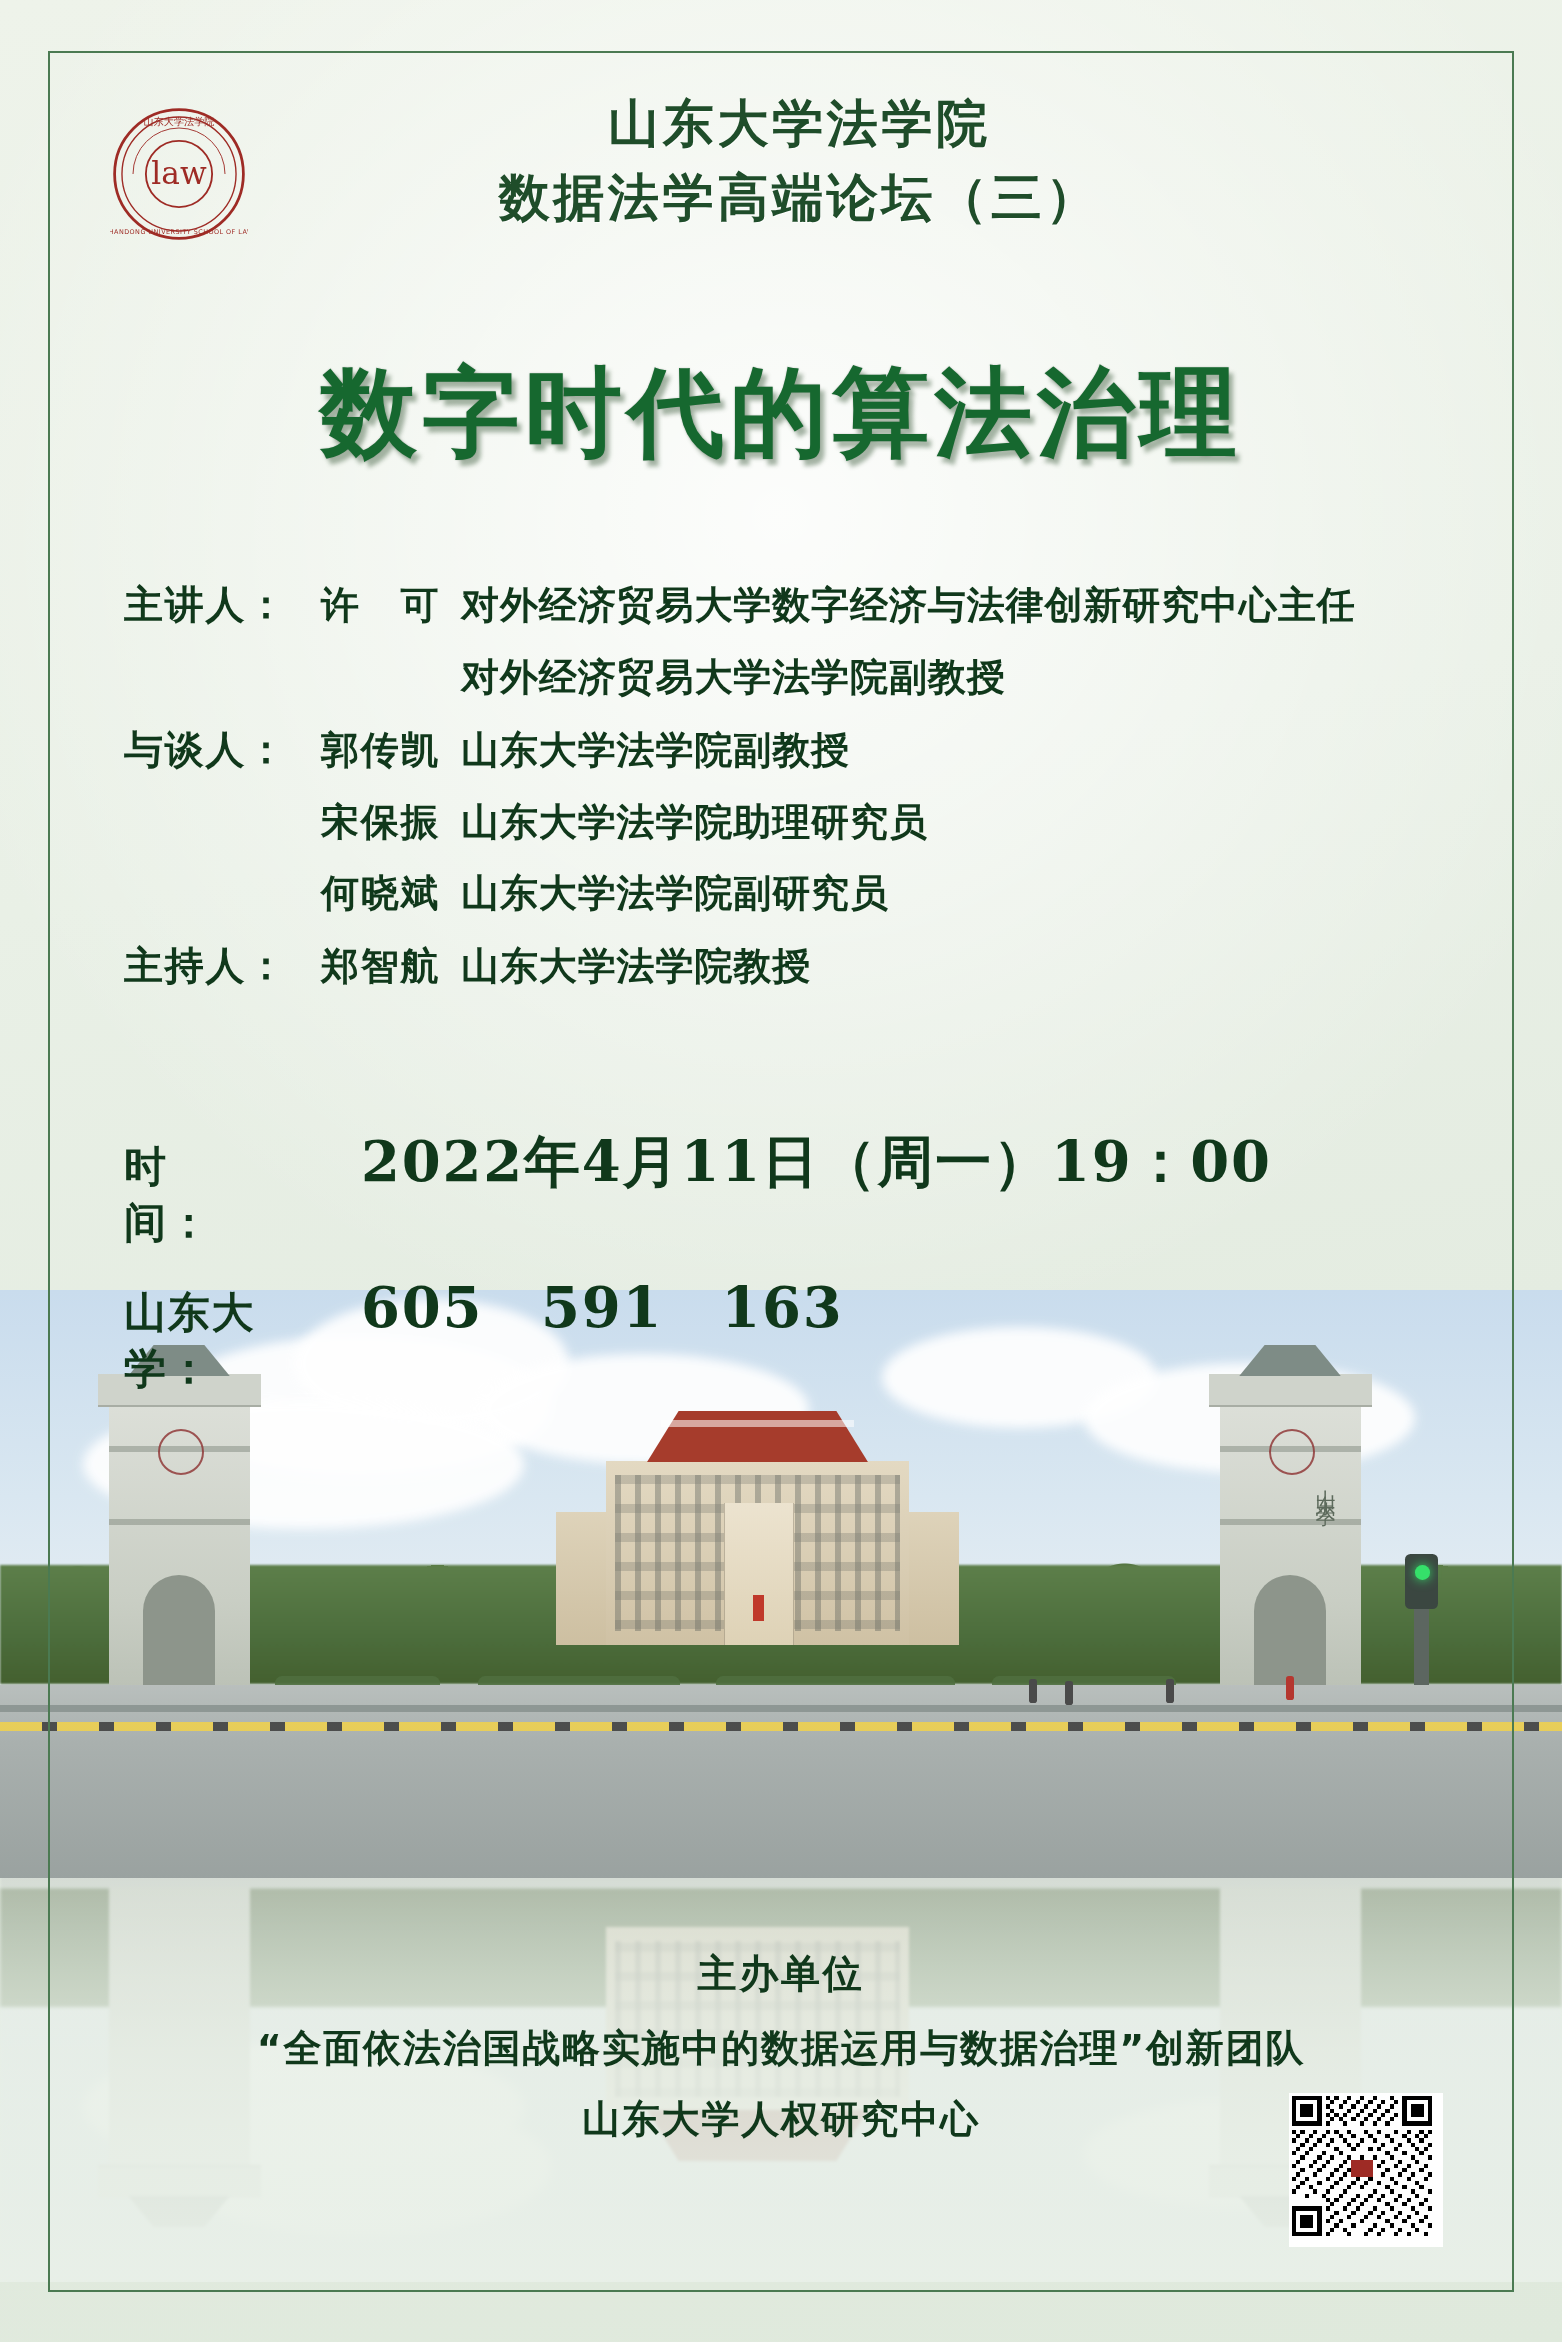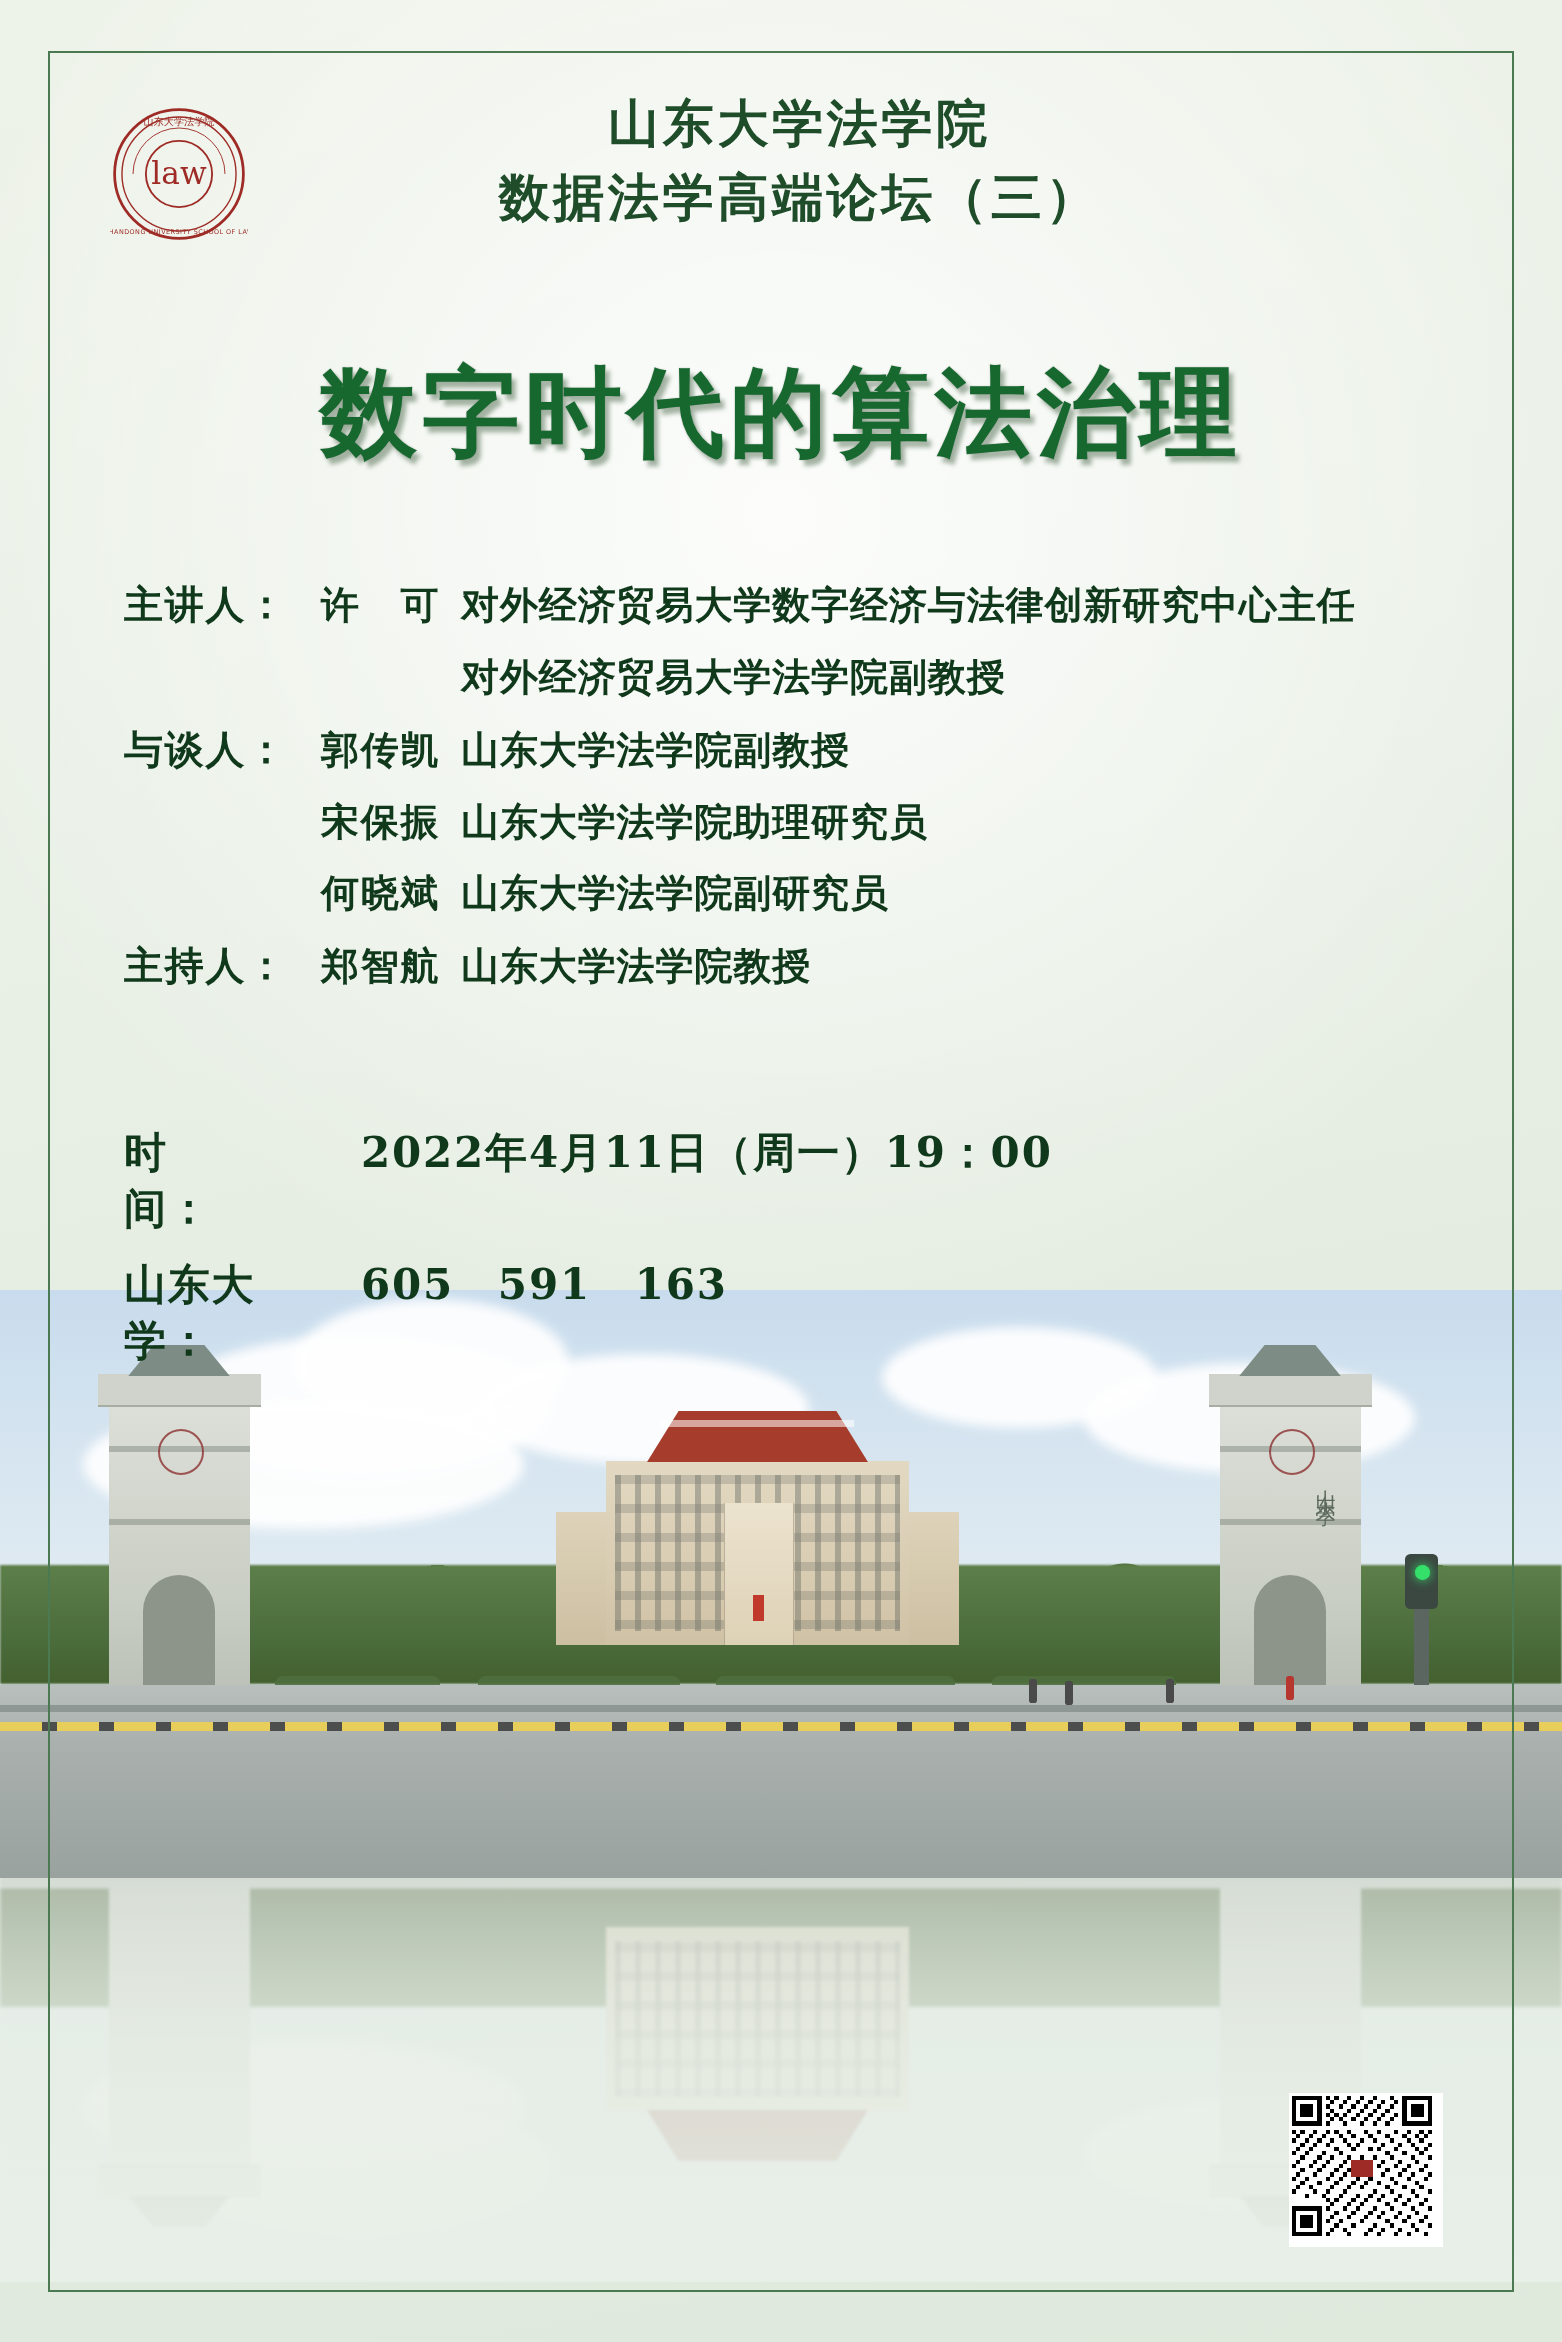--- a/index.html
+++ b/index.html
@@ -143,21 +143,21 @@
   .m-label {
     width: 211px;
     flex: 0 0 211px;
     font-weight: bold;
     font-size: 42px;
     letter-spacing: 1.8px;
     color: #10381b;
   }
   .m-value {
     font-weight: bold;
-    font-size: 42px;
+    font-size: 56px;
     letter-spacing: 1.8px;
     color: #10381b;
   }
 
   
   .photo-wrap {
     position: absolute;
     left: 0;
     top: 1290px;
     width: 1562px;
@@ -552,20 +552,25 @@
     <div class="m-row">
       <div class="m-label">时　　间：</div>
       <div class="m-value">2022年4月11日（周一）19：00</div>
     </div>
     <div class="m-row">
       <div class="m-label">山东大学：</div>
       <div class="m-value">605　591　163</div>
     </div>
   </div>
 
+  <div class="footer">
+    <div class="f-title">主办单位</div>
+    <div class="f-line">“全面依法治国战略实施中的数据运用与数据治理”创新团队</div>
+    <div class="f-line">山东大学人权研究中心</div>
+  </div>
 
   <div class="qr">
     <svg viewBox="0 0 33 33" width="140" height="140" shape-rendering="crispEdges" aria-hidden="true">
       <rect width="33" height="33" fill="#ffffff"></rect>
       <g fill="#000000">
         <rect x="0" y="0" width="7" height="1"></rect>
           <rect x="0" y="6" width="7" height="1"></rect>
         <rect x="0" y="0" width="1" height="7"></rect>
           <rect x="6" y="0" width="1" height="7"></rect>
         <rect x="2" y="2" width="3" height="3"></rect>

